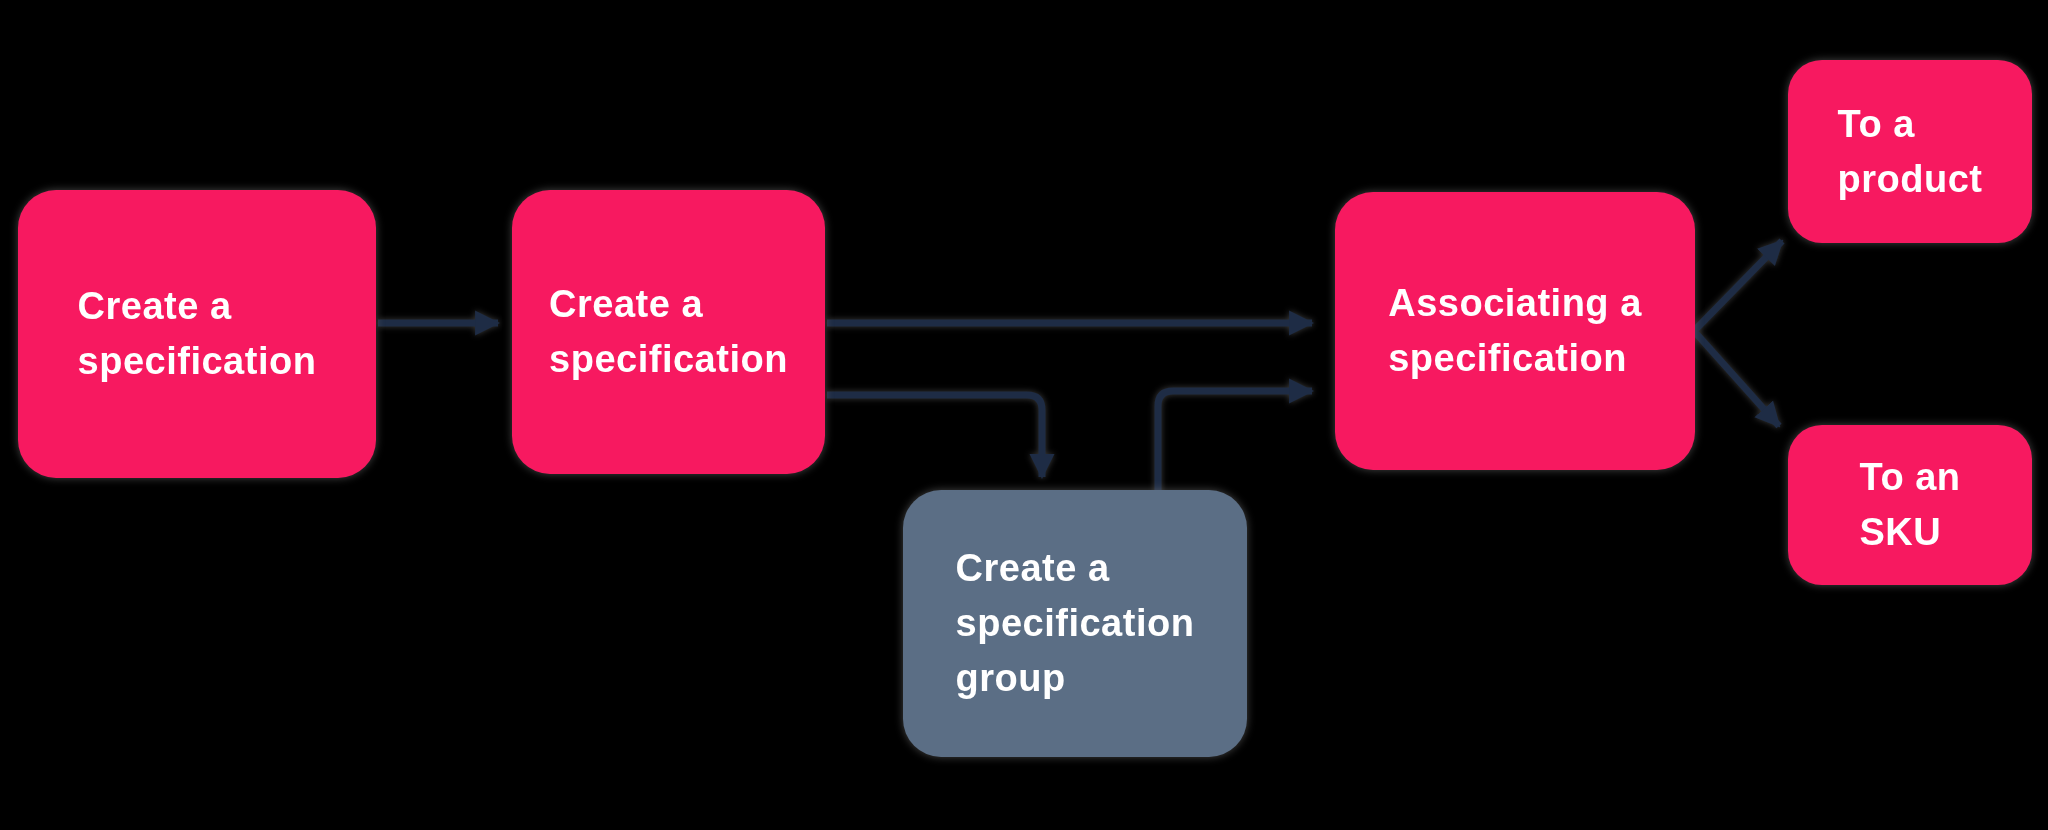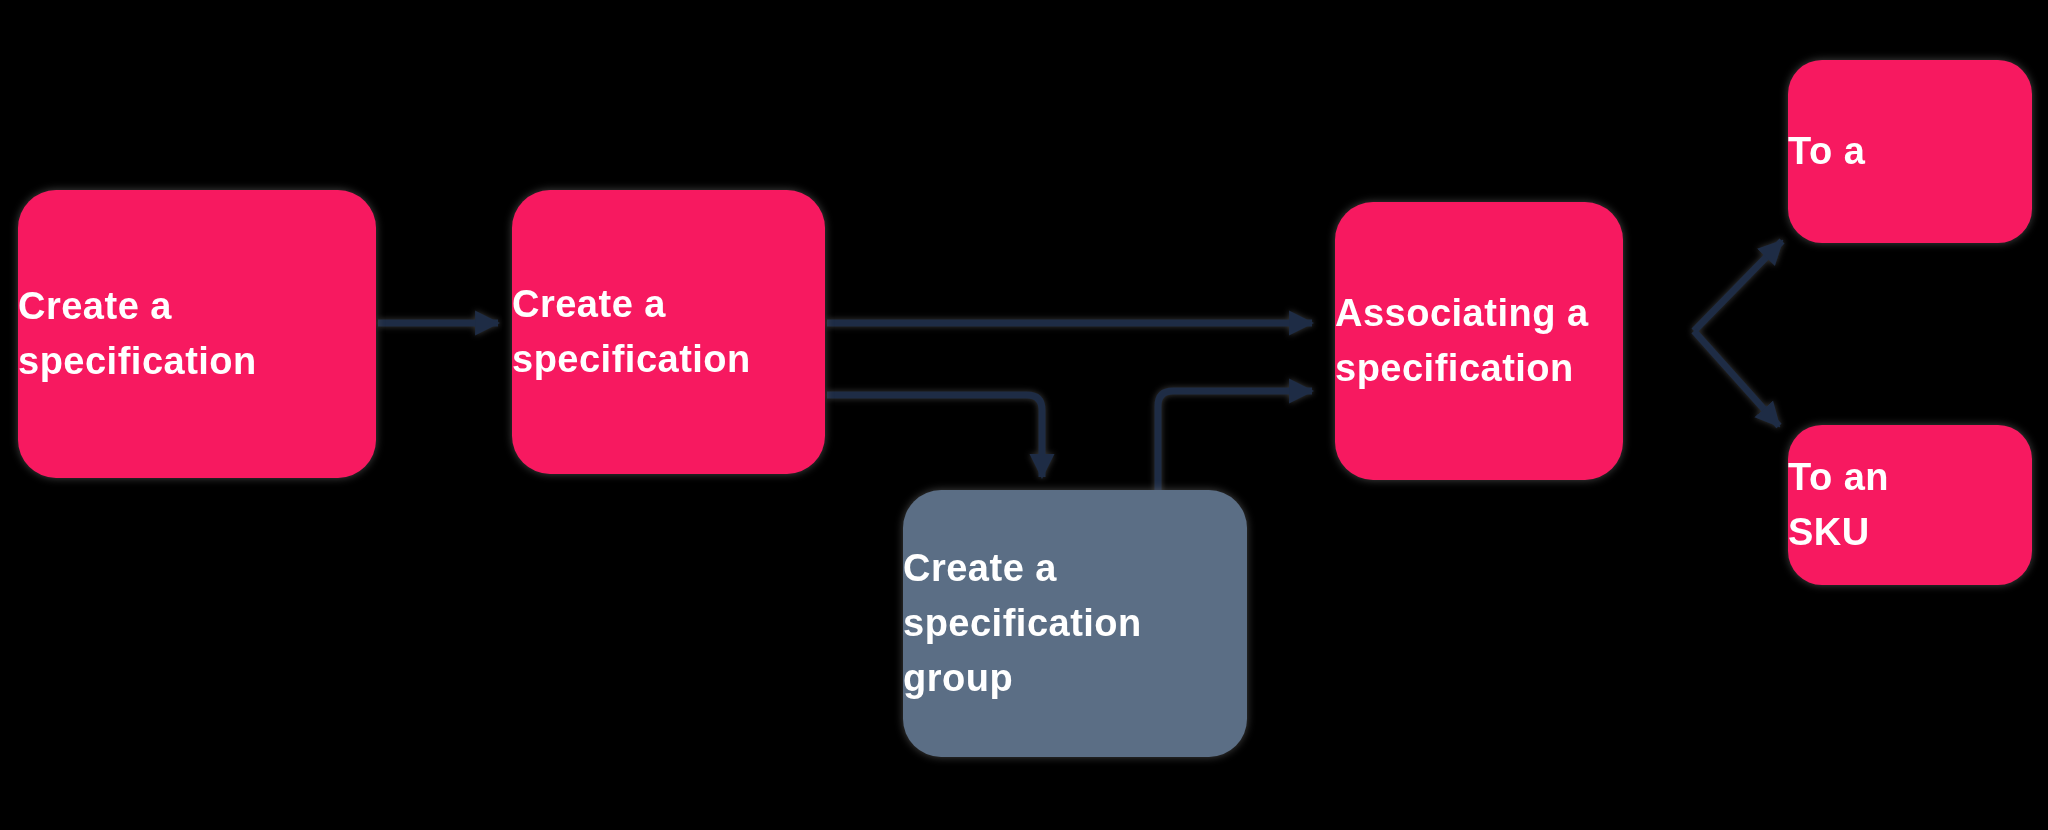--- a/index.html
+++ b/index.html
@@ -25,39 +25,40 @@
     filter: drop-shadow(0 0 3px rgba(130,130,130,0.45));
   }
   .edge-line {
     stroke-width: 7;
   }
   .node {
     position: absolute;
     z-index: 2;
     display: flex;
     align-items: center;
+    justify-content: center;
     box-shadow: 0 0 9px rgba(128,128,128,0.55);
   }
   .node--pink { background: #F71960; }
   .node--slate { background: #5B6E85; }
   .node--big { border-radius: 38px; }
   .node--small { border-radius: 34px; }
   .node-label {
     color: #FFFFFF;
     font-size: 38px;
     line-height: 55px;
     font-weight: 700;
     text-align: left;
     letter-spacing: 0.5px;
   }
   
   .n-group  { left: 18px;   top: 190px; width: 358px; height: 288px; }
   .n-spec   { left: 512px;  top: 190px; width: 313px; height: 284px; }
   .n-value  { left: 903px;  top: 490px; width: 344px; height: 267px; }
-  .n-assoc  { left: 1335px; top: 192px; width: 288px; height: 278px; margin-top: 10px; }
+  .n-assoc  { left: 1335px; top: 192px; width: 360px; height: 278px; }
   .n-prod   { left: 1788px; top: 60px;  width: 244px; height: 183px; }
   .n-sku    { left: 1788px; top: 425px; width: 244px; height: 160px; }
 </style>
 </head>
 <body>
 
 <div class="stage">
 
   <svg class="edges" viewBox="0 0 2048 830" xmlns="http://www.w3.org/2000/svg">
     <defs>
@@ -104,20 +105,21 @@
   <div class="node node--pink node--big n-assoc">
     <div class="node-label">
       <div>Associating a</div>
       <div>specification</div>
     </div>
   </div>
 
   <div class="node node--pink node--small n-prod">
     <div class="node-label">
       <div>To a</div>
+      <div>product</div>
     </div>
   </div>
 
   <div class="node node--pink node--small n-sku">
     <div class="node-label">
       <div>To an</div>
       <div>SKU</div>
     </div>
   </div>
 

